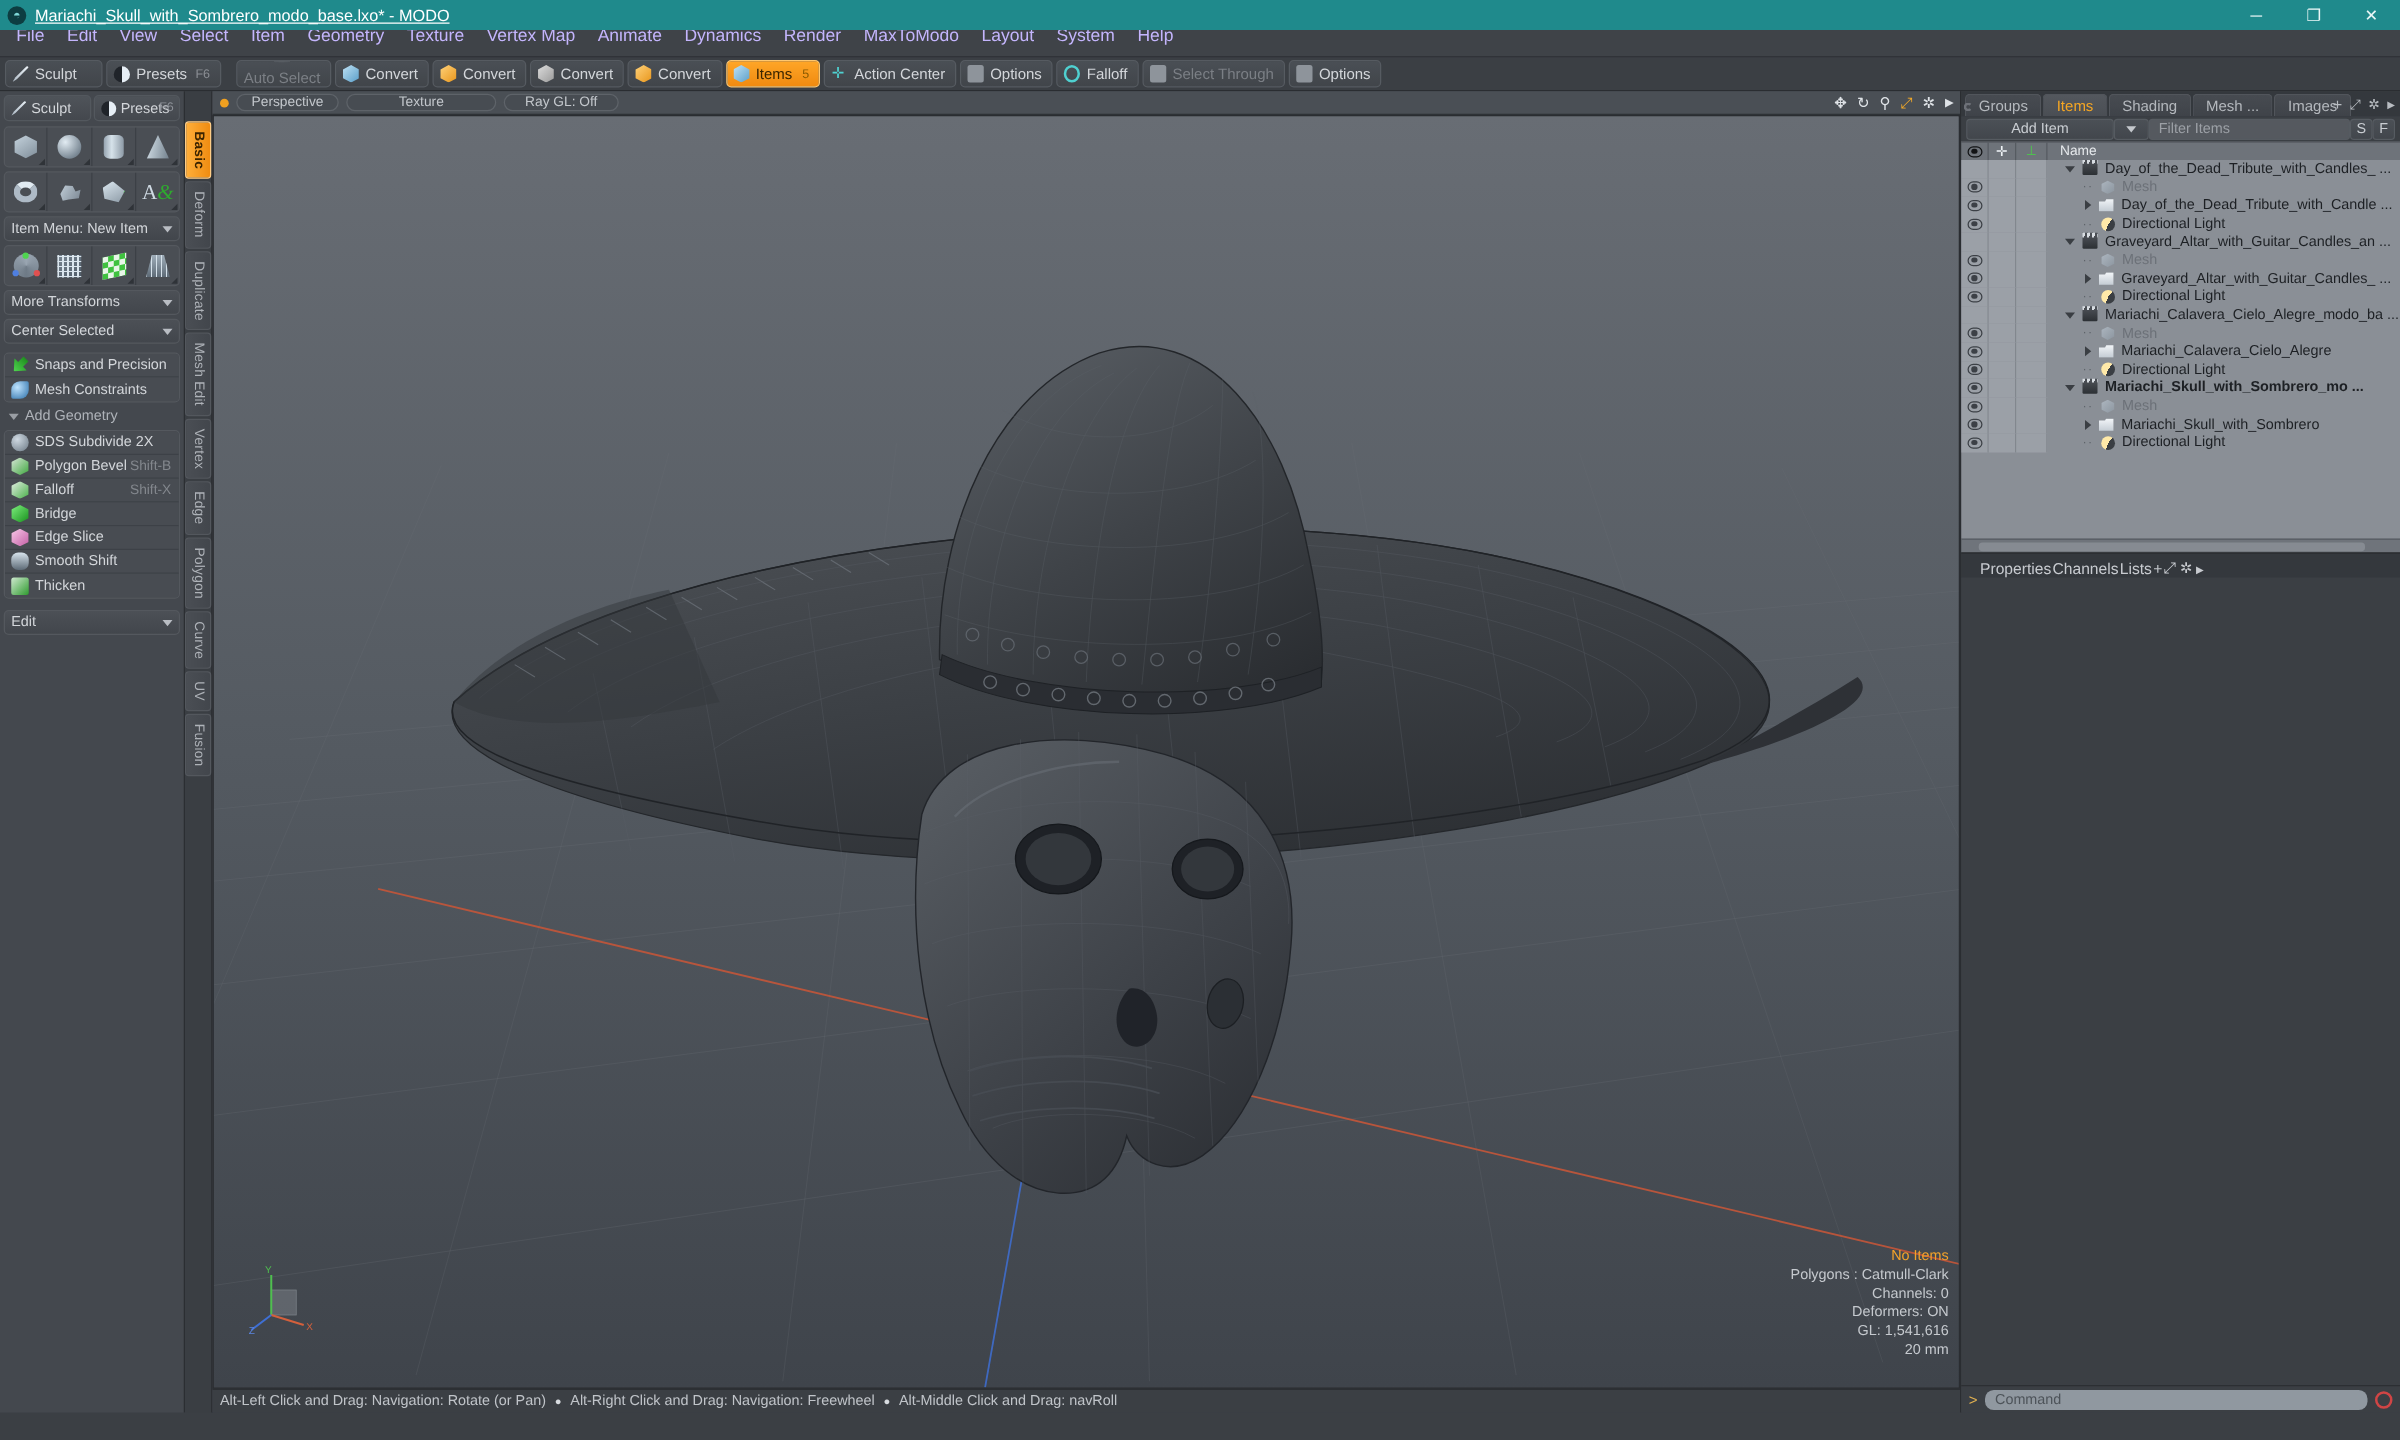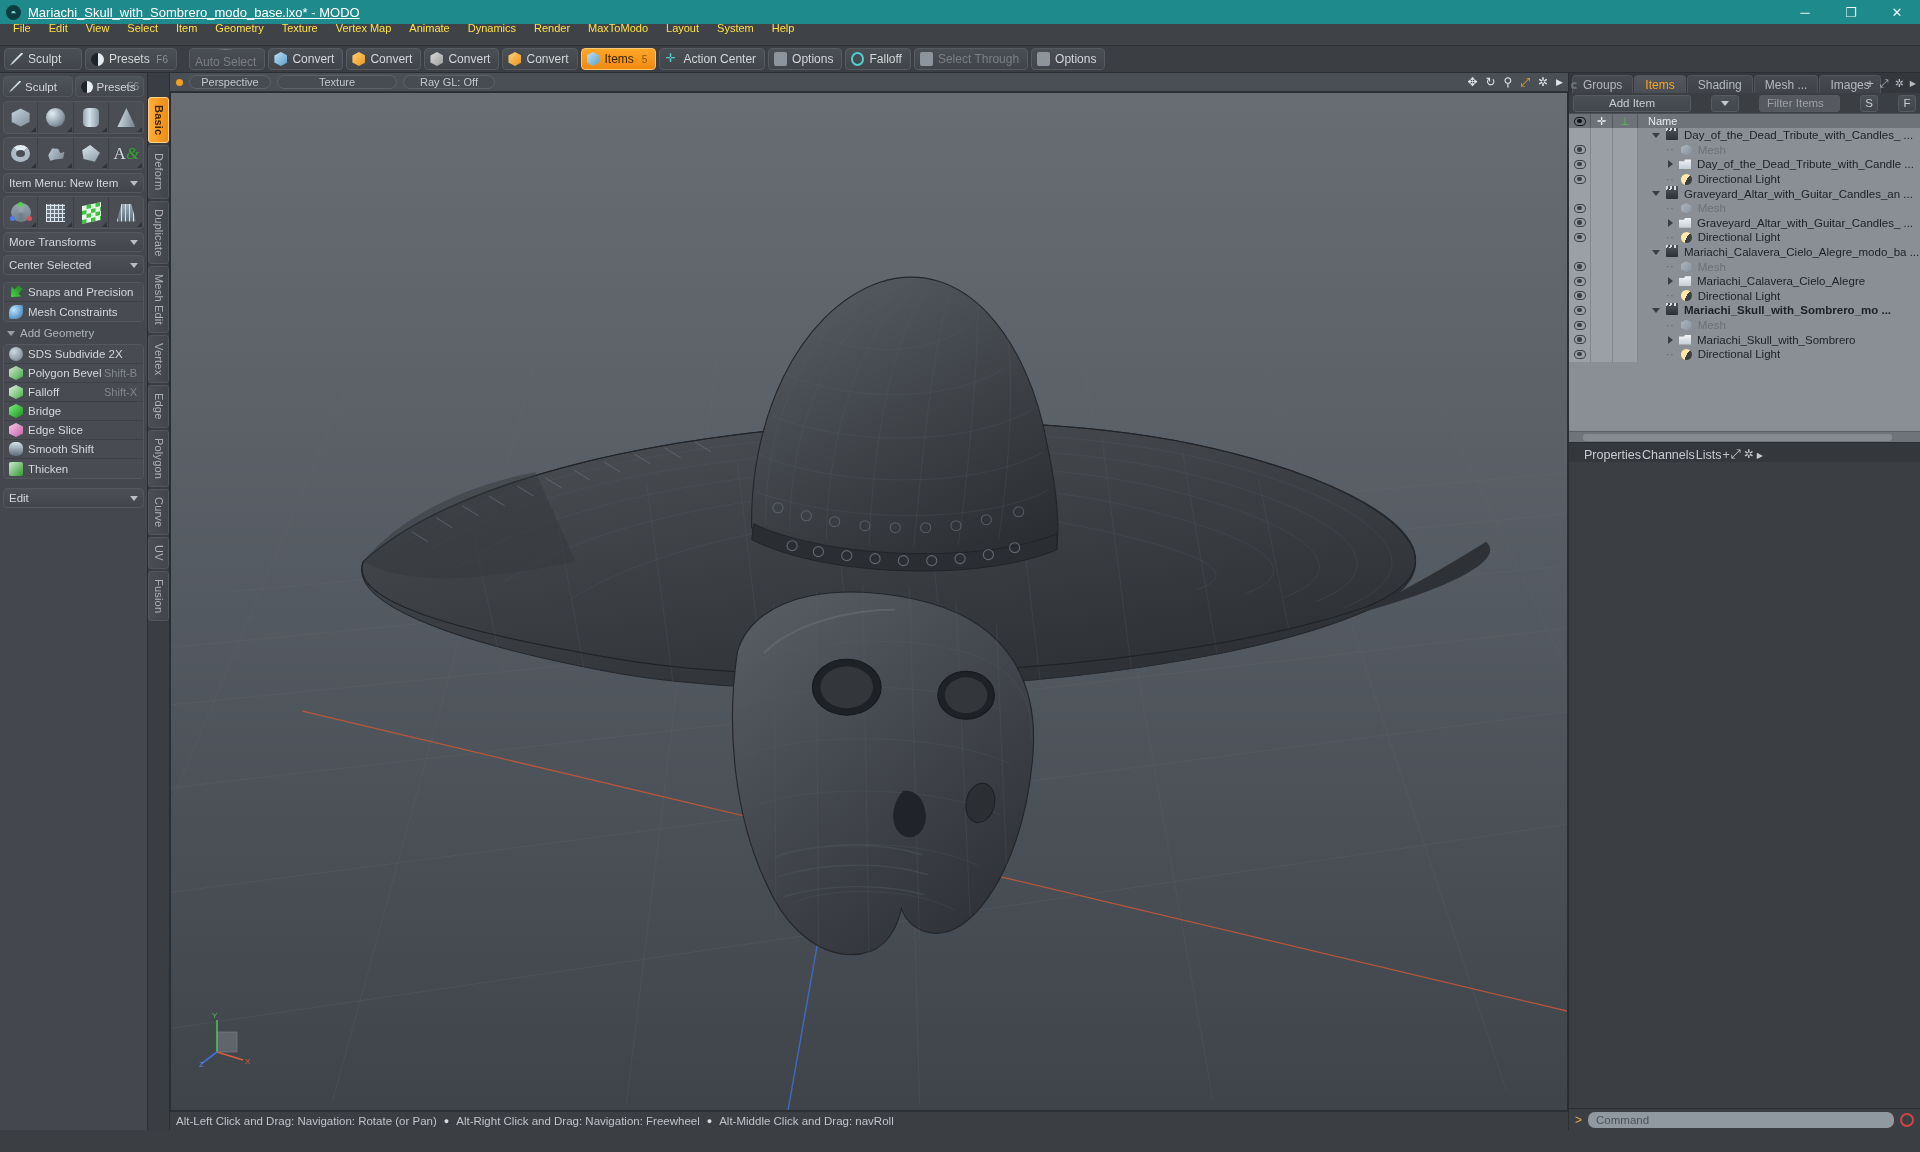--- a/index.html
+++ b/index.html
@@ -26,21 +26,21 @@
   #winbtns div {
     width:46px;height:24px;display:flex;align-items:center;justify-content:center;
     color:#eaf6f6; font-size:13px;
   }
   
   #menubar {
     height:22px; background:#3f4348; display:flex; align-items:center;
     padding-left:4px; border-bottom:1px solid #2c2f33;
   }
   #menubar .mi {
-    padding:0 9px; height:36px; line-height:22px; font-size:11px; color:#fde047;
+    padding:0 9px; height:36px; line-height:22px; font-size:14px; color:#c4b5fd;
   }
   
   #toolbar {
     height:27px; background:#3b3f44; display:flex; align-items:center;
     padding:2px 4px; gap:3px; border-bottom:1px solid #2a2d31;
   }
   .tbtn {
     height:22px; display:flex; align-items:center; gap:5px;
     padding:0 8px 0 5px; border:1px solid #565b61; border-radius:4px;
     background:linear-gradient(#4a4f55,#41454a); color:#d3d6da; font-size:12px;
@@ -205,21 +205,21 @@
     height:18px; padding:0 10px; font-size:12px; color:#b4b8bd; line-height:18px;
     background:linear-gradient(#474b51,#3f4349); border:1px solid #51555b;
     border-bottom:none; border-radius:4px 4px 0 0;
   }
   .ptabs .pt.active{ color:#f5a623; background:linear-gradient(#53575d,#4a4e54); }
   .ptabs .pico{ position:absolute; right:4px; bottom:2px; display:flex; gap:6px; align-items:center;
     color:#b8bcc1; font-size:11px; }
   .ptabs .lcirc{ width:7px;height:7px;border-radius:50%;border:2px solid #6d7178;
     position:absolute; left:2px; bottom:4px; border-right-color:transparent;}
   .addbar {
-    height:20px; display:flex; align-items:center; gap:20px; padding:2px 4px;
+    height:20px; display:flex; align-items:center; gap:0; padding:2px 4px;
     background:#3b3f44;
   }
   .addbar .ai {
     height:17px; border:1px solid #565b61; border-radius:3px;
     background:linear-gradient(#4b5056,#42464c); display:flex; align-items:center;
     justify-content:center; font-size:11.5px; color:#c9cdd2;
   }
   .addbar .additem{ flex:0 0 118px; }
   .addbar .adddrop{ flex:0 0 28px; }
   .addbar .filter{ flex:1; background:#55595f; color:#9ca0a6; justify-content:flex-start; padding-left:7px; }
@@ -714,20 +714,28 @@
           <rect x="18" y="24" width="20" height="20" fill="#6a6f76" opacity="0.75" stroke="#8e949b" stroke-width="0.6"></rect>
           <line x1="18" y1="44" x2="18" y2="12" stroke="#4fbf4f" stroke-width="1.6"></line>
           <line x1="18" y1="44" x2="44" y2="52" stroke="#d4603c" stroke-width="1.6"></line>
           <line x1="18" y1="44" x2="2" y2="56" stroke="#3f6fd4" stroke-width="1.6"></line>
           <text x="13" y="10" fill="#4fbf4f" font-size="8" font-family="Liberation Sans, sans-serif">Y</text>
           <text x="46" y="56" fill="#d4603c" font-size="8" font-family="Liberation Sans, sans-serif">X</text>
           <text x="0" y="59" fill="#5b86e0" font-size="8" font-family="Liberation Sans, sans-serif">Z</text>
         </svg>
       </div>
 
+      <div id="stats">
+        <div class="hi">No Items</div>
+        <div>Polygons : Catmull-Clark</div>
+        <div>Channels: 0</div>
+        <div>Deformers: ON</div>
+        <div>GL: 1,541,616</div>
+        <div>20 mm</div>
+      </div>
     </div>
 
     <div id="statusbar">
         <span>Alt-Left Click and Drag: Navigation: Rotate (or Pan)</span>
         <span class="bul">●</span>
         <span>Alt-Right Click and Drag: Navigation: Freewheel</span>
         <span class="bul">●</span>
         <span>Alt-Middle Click and Drag: navRoll</span>
       </div>
   </div>

